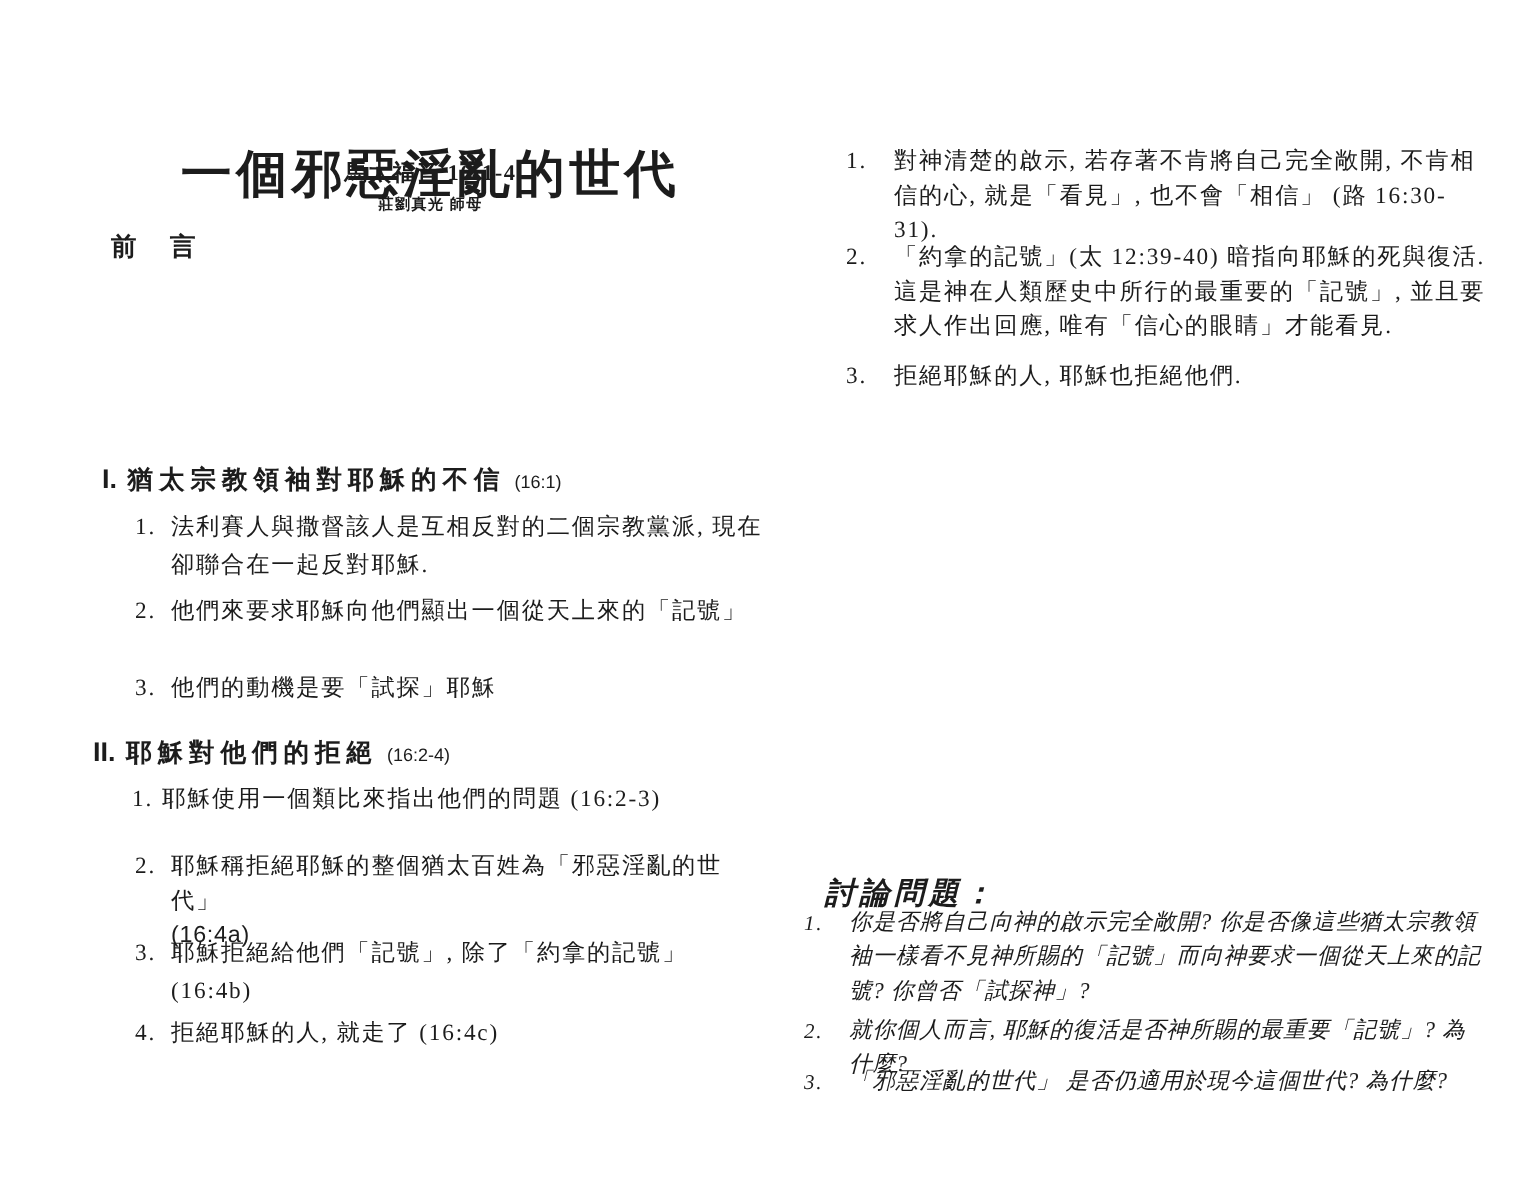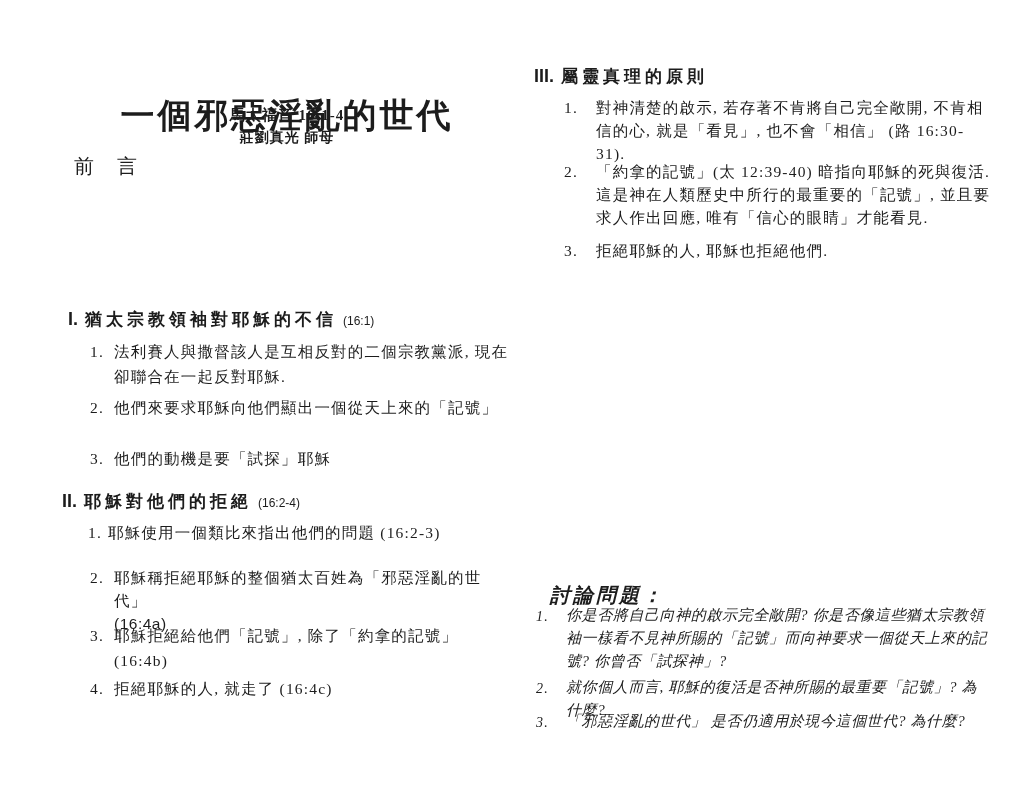--- a/index.html
+++ b/index.html
@@ -21,25 +21,25 @@
   .title {
     width: 100%; text-align: center;
     font-size: 34px; font-weight: bold; letter-spacing: 3px;
   }
   .subtitle {
     width: 100%; text-align: center;
     font-size: 15px; font-weight: bold; letter-spacing: 1px;
   }
   .author {
     width: 100%; text-align: center;
-    font-size: 14px; font-weight: bold; letter-spacing: 1px;
+    font-size: 10px; font-weight: bold; letter-spacing: 1px;
   }
 
   .preface-h {
-    font-size: 20px; font-weight: normal; letter-spacing: 9px; margin: 0;
+    font-size: 17px; font-weight: bold; letter-spacing: 9px; margin: 0;
   }
   .body-paras { width: 452px; }
   .body-paras p {
     margin: 0; font-size: 14.5px; line-height: 20px;
     text-align: justify; text-indent: 2.6em; letter-spacing: 0.4px;
   }
 
   
   .sec-h { display: flex; align-items: baseline; white-space: nowrap; }
   .sec-num {
@@ -132,24 +132,20 @@
     </div>
     <div class="blk item" style="top:676px; left:30px; width:420px;">
       <span class="item-num">4.</span>
       <span class="item-text">拒絕耶穌的人, 就走了 (16:4c)</span>
     </div>
 
   </div>
 
   <div class="col col-right">
 
-    <div class="blk sec-h" style="top:65px; left:0;">
-      <span class="sec-num">III.</span>
-      <span class="sec-title">屬靈真理的原則</span>
-    </div>
 
     <div class="blk item wide-num lh23" style="top:96px; left:30px; width:424px;">
       <span class="item-num">1.</span>
       <span class="item-text">對神清楚的啟示, 若存著不肯將自己完全敞開, 不肯相信的心, 就是「看見」, 也不會「相信」 (路 16:30-31).</span>
     </div>
     <div class="blk item wide-num lh23" style="top:160px; left:30px; width:428px;">
       <span class="item-num">2.</span>
       <span class="item-text">「約拿的記號」(太 12:39-40) 暗指向耶穌的死與復活. 這是神在人類歷史中所行的最重要的「記號」, 並且要求人作出回應, 唯有「信心的眼睛」才能看見.</span>
     </div>
     <div class="blk item wide-num lh23" style="top:239px; left:30px; width:424px;">

